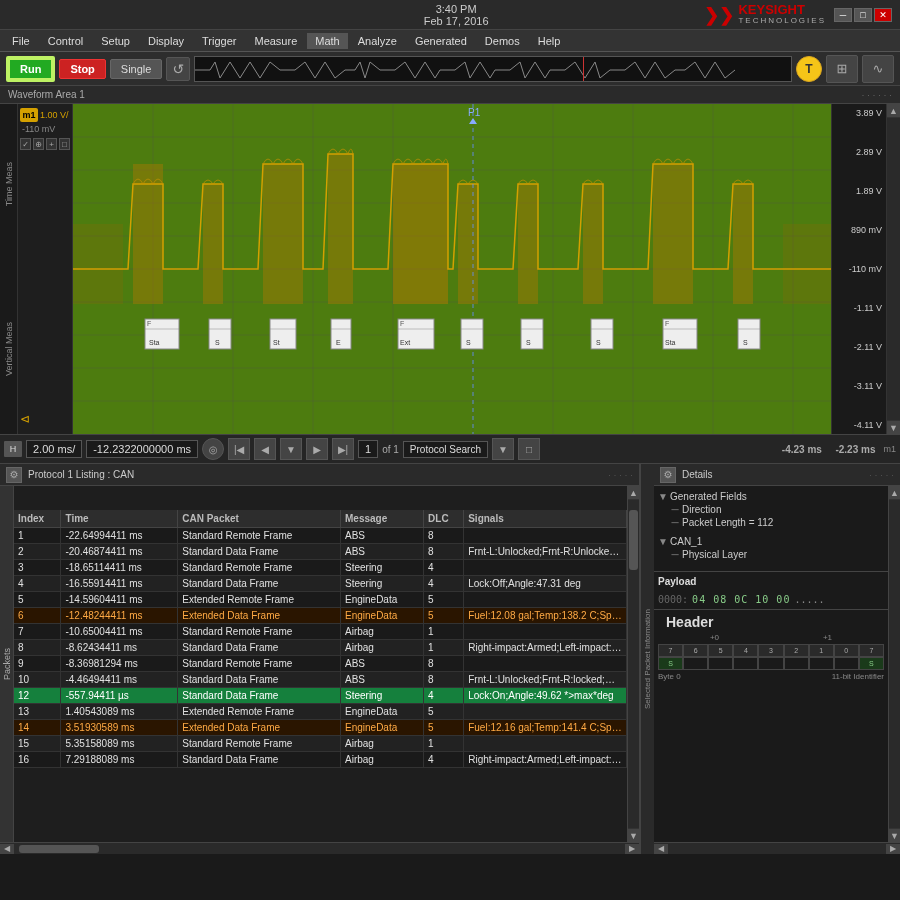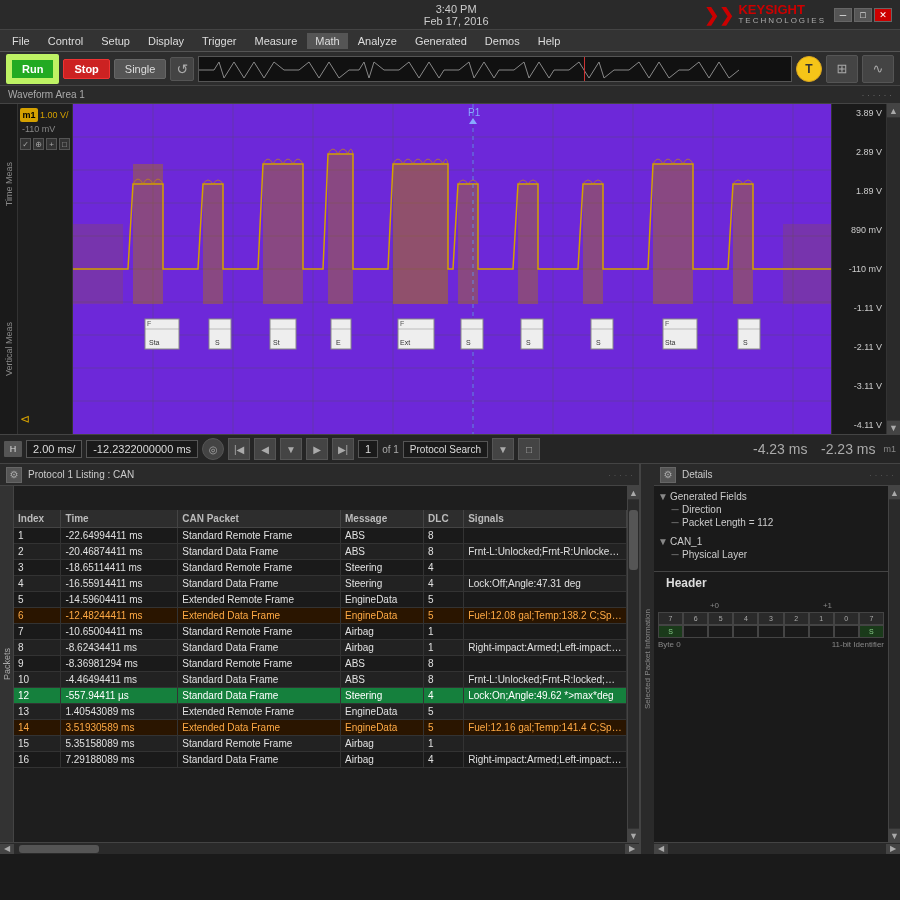--- a/index.html
+++ b/index.html
@@ -87,21 +87,21 @@
       background: #2d2d2d;
       display: flex;
       align-items: center;
       padding: 0 6px;
       gap: 4px;
       border-bottom: 1px solid #444;
     }
     .btn-run {
       background: #22aa22;
       color: white;
-      border: 6px solid #bef264;
+      border: 4px solid #bef264;
       padding: 3px 10px;
       font-size: 11px;
       font-weight: bold;
       cursor: pointer;
       border-radius: 2px;
     }
     .btn-stop {
       background: #cc2222;
       color: white;
       border: 1px solid #ee3333;
@@ -233,21 +233,21 @@
       background: #333;
       border: 1px solid #555;
       display: flex; align-items: center; justify-content: center;
       font-size: 8px; color: #aaa; cursor: pointer;
     }
 
     
     .waveform-canvas {
       flex: 1;
       position: relative;
-      background: #6d28d9;
+      background: #4d7c0f;
       overflow: hidden;
     }
 
     
     .voltage-labels {
       width: 55px;
       background: #1a1a1a;
       display: flex;
       flex-direction: column;
       justify-content: space-between;
@@ -312,23 +312,24 @@
       background: #1a1a1a;
       border: 1px solid #555;
       padding: 2px 6px;
       white-space: nowrap;
     }
     .tb-of {
       font-size: 10px;
       color: #aaa;
     }
     .tb-timing {
-      font-size: 14px;
+      font-size: 10px;
       color: #aaa;
       white-space: nowrap;
+      font-weight: bold;
     }
 
     
     #bottom-section {
       display: flex;
       height: 390px;
       background: #1e1e1e;
     }
 
     
@@ -481,23 +482,23 @@
     .payload-ascii {
       color: #888;
     }
 
     
     #header-section {
       border-top: 1px solid #444;
       padding: 4px;
     }
     .header-title {
-      font-size: 12px;
+      font-size: 14px;
       color: #ddd;
-      margin-bottom: 11px;
+      margin-bottom: 3px;
       font-weight: bold;
       padding-left: 8px;
     }
 
     
     .selected-info-label {
       width: 14px;
       background: #2a2a2a;
       display: flex;
       align-items: center;
@@ -977,20 +978,29 @@
               <span class="tree-expand">▼</span>
               <span>CAN_1</span>
             </div>
             <div class="detail-tree-item tree-indent">
               <span class="tree-expand">─</span>
               <span>Physical Layer</span>
             </div>
           </div>
         </div>
 
+        <div id="payload-section">
+          <div class="payload-title">Payload</div>
+          <div style="height:4px;"></div>
+          <div class="payload-hex">
+            <span class="payload-addr">0000:</span>
+            <span class="payload-bytes">04 08 0C 10 00</span>
+            <span class="payload-ascii">.....</span>
+          </div>
+        </div>
 
         <div id="header-section">
           <div class="header-title">Header</div>
           <div style="display:flex; justify-content:space-around; font-size:8px; color:#888; margin-bottom:2px;">
             <span>+0</span>
             <span>+1</span>
           </div>
 
           <div style="display:flex;">
             <div style="display:grid; grid-template-columns: repeat(9,1fr); font-size:7px; color:#aaa; flex:1;">

